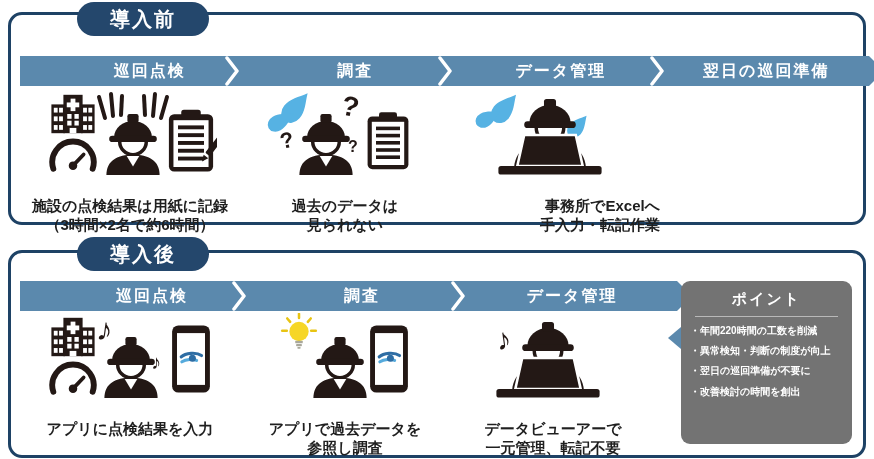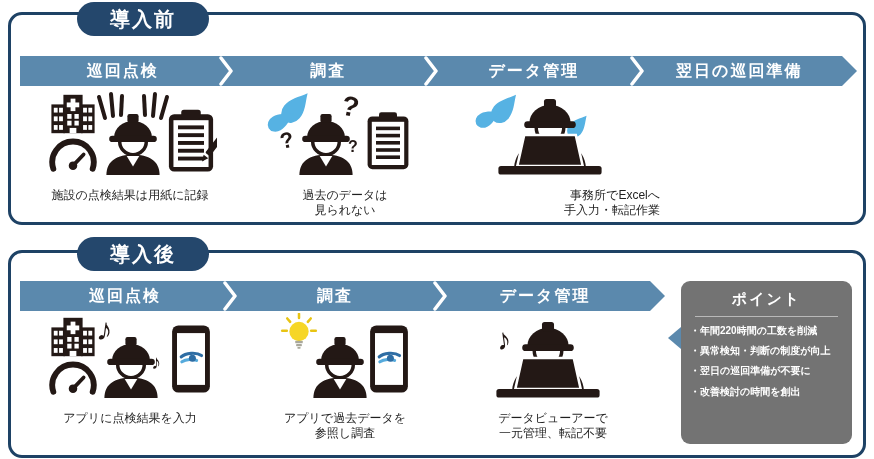--- a/index.html
+++ b/index.html
@@ -13,38 +13,38 @@
   #panel-before{left:8px;top:12px;width:852px;height:207px;}
   #panel-after{left:8px;top:250px;width:852px;height:202px;}
   .badge{
     position:absolute;width:132px;height:34px;background:#24476c;border-radius:17px;
     color:#fff;font-weight:bold;font-size:20px;letter-spacing:2px;
     display:flex;align-items:center;justify-content:center;z-index:5;
   }
   #badge-before{left:77px;top:2px;}
   #badge-after{left:77px;top:237px;}
   .banner{
-    position:absolute;height:30px;background:#5b89ad;display:flex;z-index:2;
+    position:absolute;height:30px;background:#5b89ad;display:flex;z-index:2;padding-left:27px;
   }
   .banner::after{
     content:"";position:absolute;right:-15px;top:0;width:0;height:0;
     border-top:15px solid transparent;border-bottom:15px solid transparent;
     border-left:15px solid #5b89ad;
   }
   #banner-before{left:20px;top:56px;width:822px;}
   #banner-after{left:20px;top:281px;width:630px;}
   .seg{
     flex:1;display:flex;align-items:center;justify-content:center;
     color:#fff;font-weight:bold;font-size:16px;letter-spacing:2px;
   }
   .chev{position:absolute;top:0;width:16px;height:30px;z-index:3;}
   .cell{position:absolute;width:210px;text-align:center;z-index:2;}
   .cell .art{position:relative;height:88px;}
   .cell .art svg{width:100%;height:100%;display:block;}
-  .caption{margin-top:10px;font-size:12px;font-weight:normal;color:#1f1f1f;line-height:1.28;}
+  .caption{margin-top:18px;font-size:15px;font-weight:bold;color:#1f1f1f;line-height:1.28;}
   .caption span{display:block;}
   #points{
     position:absolute;left:681px;top:281px;width:171px;height:163px;
     background:#737373;border-radius:9px;color:#fff;z-index:2;
   }
   .points-tail{
     position:absolute;left:-13px;top:46px;width:0;height:0;
     border-top:11px solid transparent;border-bottom:11px solid transparent;
     border-right:13px solid #5b89ad;
   }
@@ -191,20 +191,21 @@
           <path d="M120 25 L119 6"></path>
             <path d="M128 26 L130 4"></path>
             <path d="M136 28 L142 7"></path>
         </g>
         <use href="#sym-worker" x="80" y="12" width="56" height="76"></use>
         <use href="#sym-clipboard-pencil" x="140" y="14" width="52" height="74"></use>
       </svg>
     </div>
     <div class="caption">
       <span>施設の点検結果は用紙に記録</span>
+      <span>（3時間×2名で約6時間）</span>
     </div>
   </div>
 
   <div class="cell" style="left:240px;top:90px;">
     <div class="art">
       <svg viewBox="0 0 210 88">
         <g transform="translate(42,-2) rotate(40 14 19)">
             <use href="#sym-drop" width="28" height="38"></use>
           </g>
         <g transform="translate(30,16) rotate(60 11 15)">

